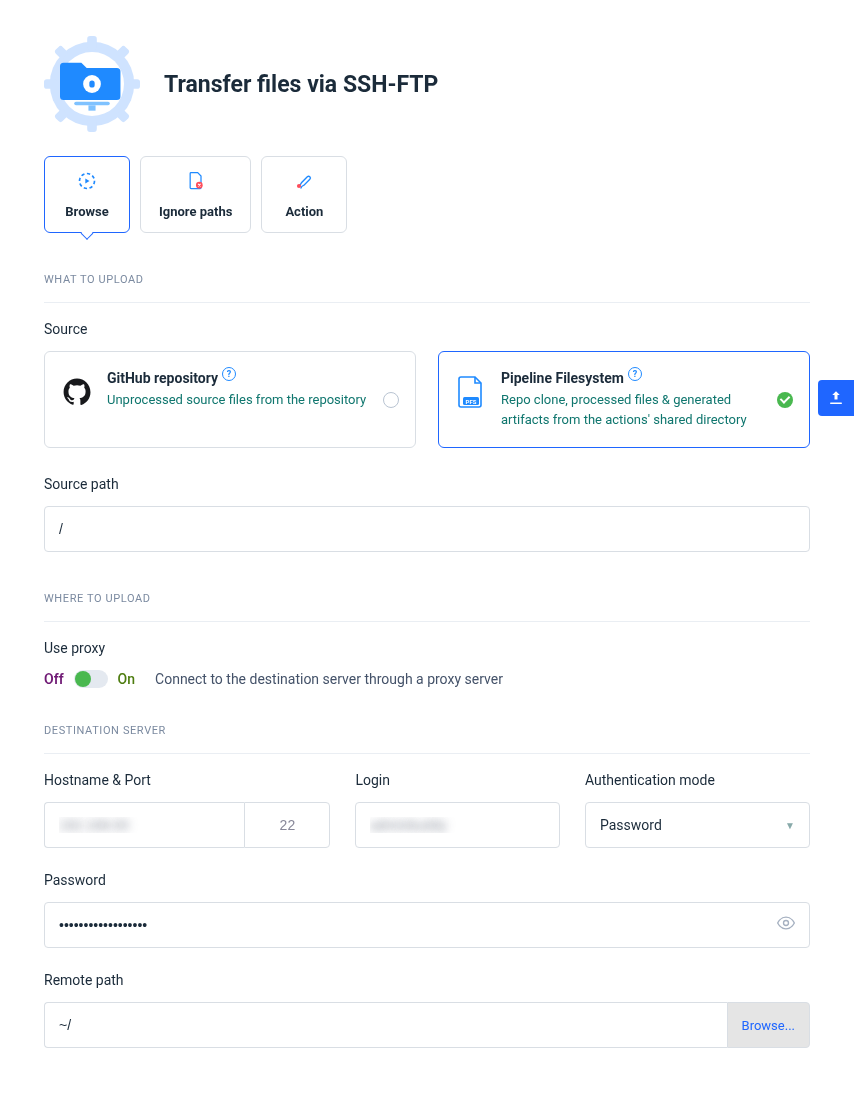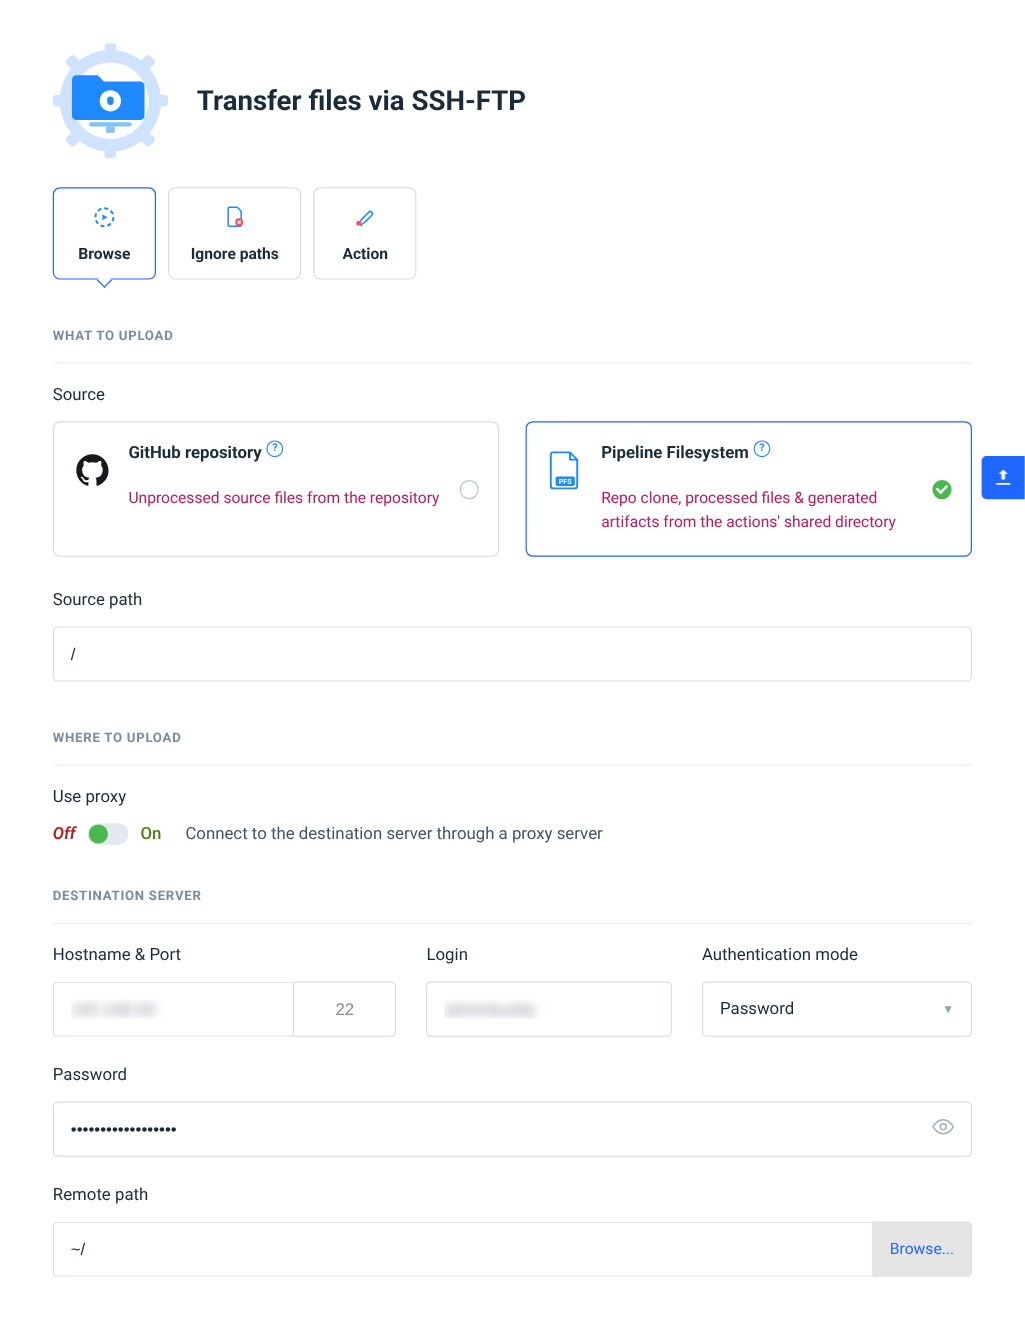--- a/index.html
+++ b/index.html
@@ -51,42 +51,42 @@
       background: #fff;
       border-right: 1px solid #1f66ff;
       border-bottom: 1px solid #1f66ff;
     }
     .tab-icon { display: block; margin: 0 auto 10px; width: 20px; height: 20px; }
     .tab-label { font-size: 13px; font-weight: 700; }
     .section-heading {
       font-size: 11px;
       letter-spacing: 0.6px;
       color: #7b8aa0;
-      font-weight: 700;
+      font-weight: 400;
       border-bottom: 1px solid #eaeef3;
       padding-bottom: 16px;
       margin-bottom: 18px;
       text-transform: uppercase;
     }
     .field-label { font-size: 14px; font-weight: 400; margin-bottom: 14px; }
     .source-cards { display: flex; gap: 22px; margin-bottom: 28px; }
     .source-card {
       flex: 1;
       border: 1px solid #d9dee4;
       border-radius: 6px;
       padding: 18px 46px 18px 16px;
       display: flex;
       gap: 14px;
       position: relative;
       cursor: pointer;
     }
     .source-card.selected { border-color: #1f66ff; }
     .source-card .icon-box { width: 32px; height: 32px; flex-shrink: 0; display: flex; align-items: center; justify-content: center; margin-top: 6px; }
     .source-title { font-size: 14px; font-weight: 700; display: flex; align-items: center; gap: 4px; text-align: center; }
-    .source-desc { font-size: 13px; color: #be185d; margin-top: 20px; line-height: 1.5; }
+    .source-desc { font-size: 13px; color: #0f766e; margin-top: 4px; line-height: 1.5; }
     .help-badge {
       width: 14px; height: 14px; border: 1.2px solid #1f8aff; border-radius: 50%;
       display: inline-flex; align-items: center; justify-content: center;
       font-size: 9px; color: #1f8aff; font-weight: 700; position: relative; top: -4px;
     }
     .radio-empty {
       position: absolute; right: 16px; top: 50%; transform: translateY(-50%);
       width: 16px; height: 16px; border: 1.5px solid #b9c4d2; border-radius: 50%;
     }
     .check-filled {
@@ -102,21 +102,21 @@
       width: 100%;
       border: 1px solid #d9dee4;
       border-radius: 4px;
       padding: 14px 14px;
       font-size: 14px;
       color: #1b2b3a;
       background: #fff;
     }
     .field-block { margin-bottom: 40px; }
     .toggle-row { display: flex; align-items: center; gap: 10px; font-size: 14px; color: #445269; margin-bottom: 36px; }
-    .toggle-off { color: #b91c1c; font-weight: 600; font-style: italic; }
+    .toggle-off { color: #701a75; font-weight: 600; }
     .toggle-on { color: #4d7c0f; font-weight: 500; }
     .toggle {
       width: 34px; height: 18px; background: #e4e9f0; border-radius: 10px; position: relative; cursor: pointer;
     }
     .toggle-knob {
       width: 16px; height: 16px; background: #49b84f; border-radius: 50%;
       position: absolute; left: 1px; top: 1px;
     }
     .col3 { display: flex; gap: 25px; margin-bottom: 24px; }
     .col3 > div { flex: 1; }

